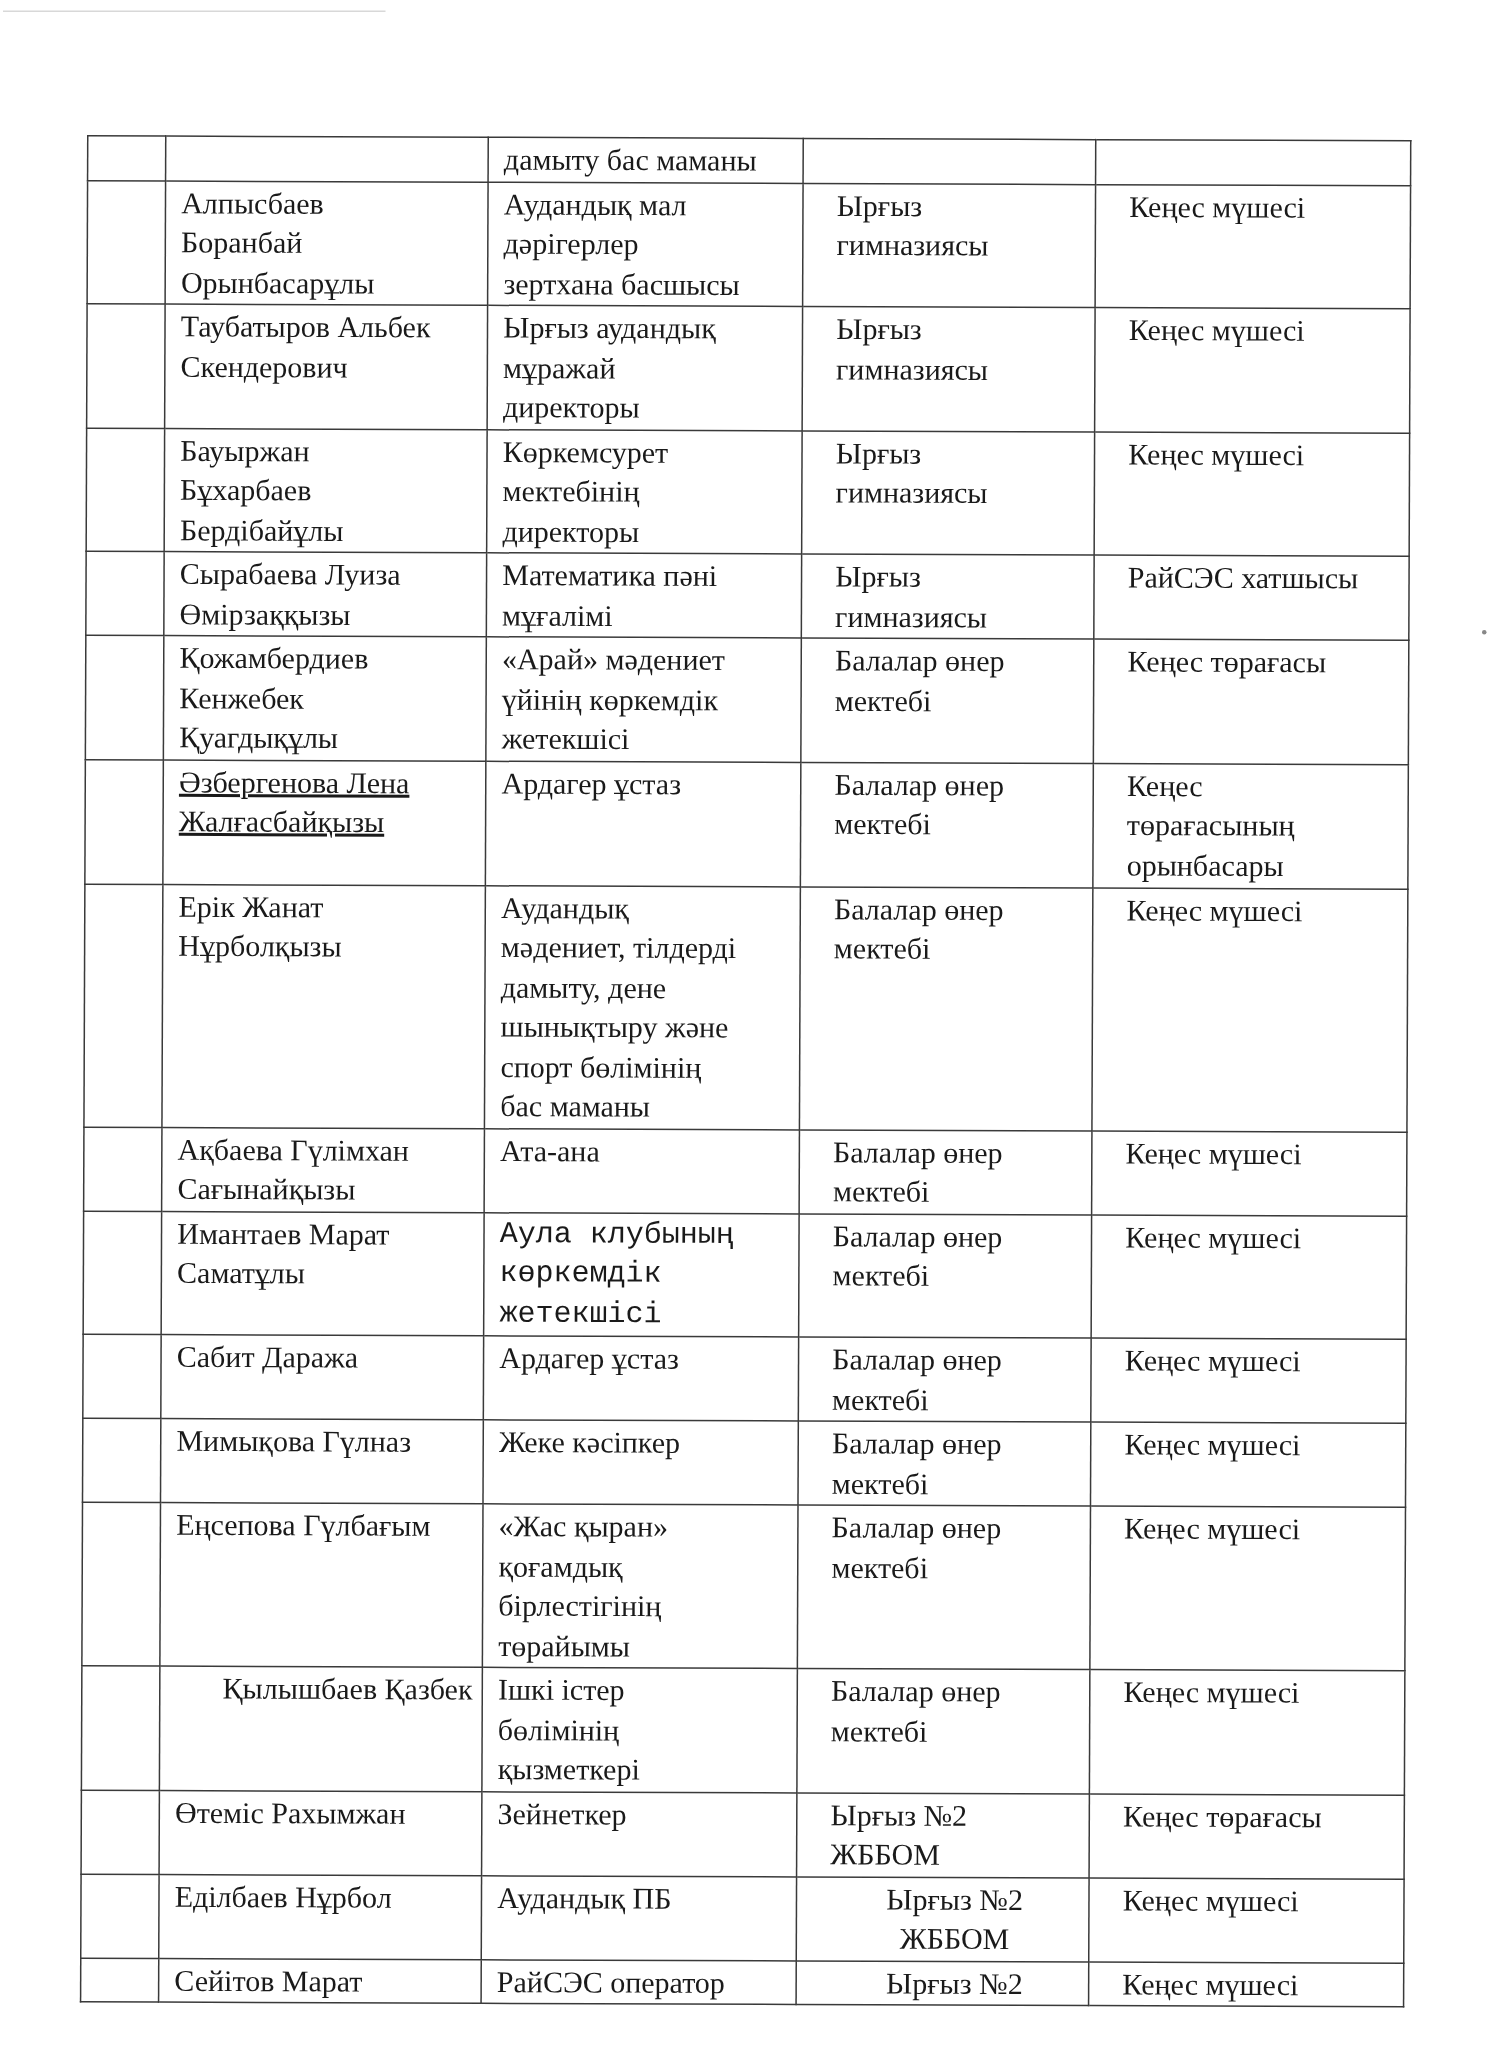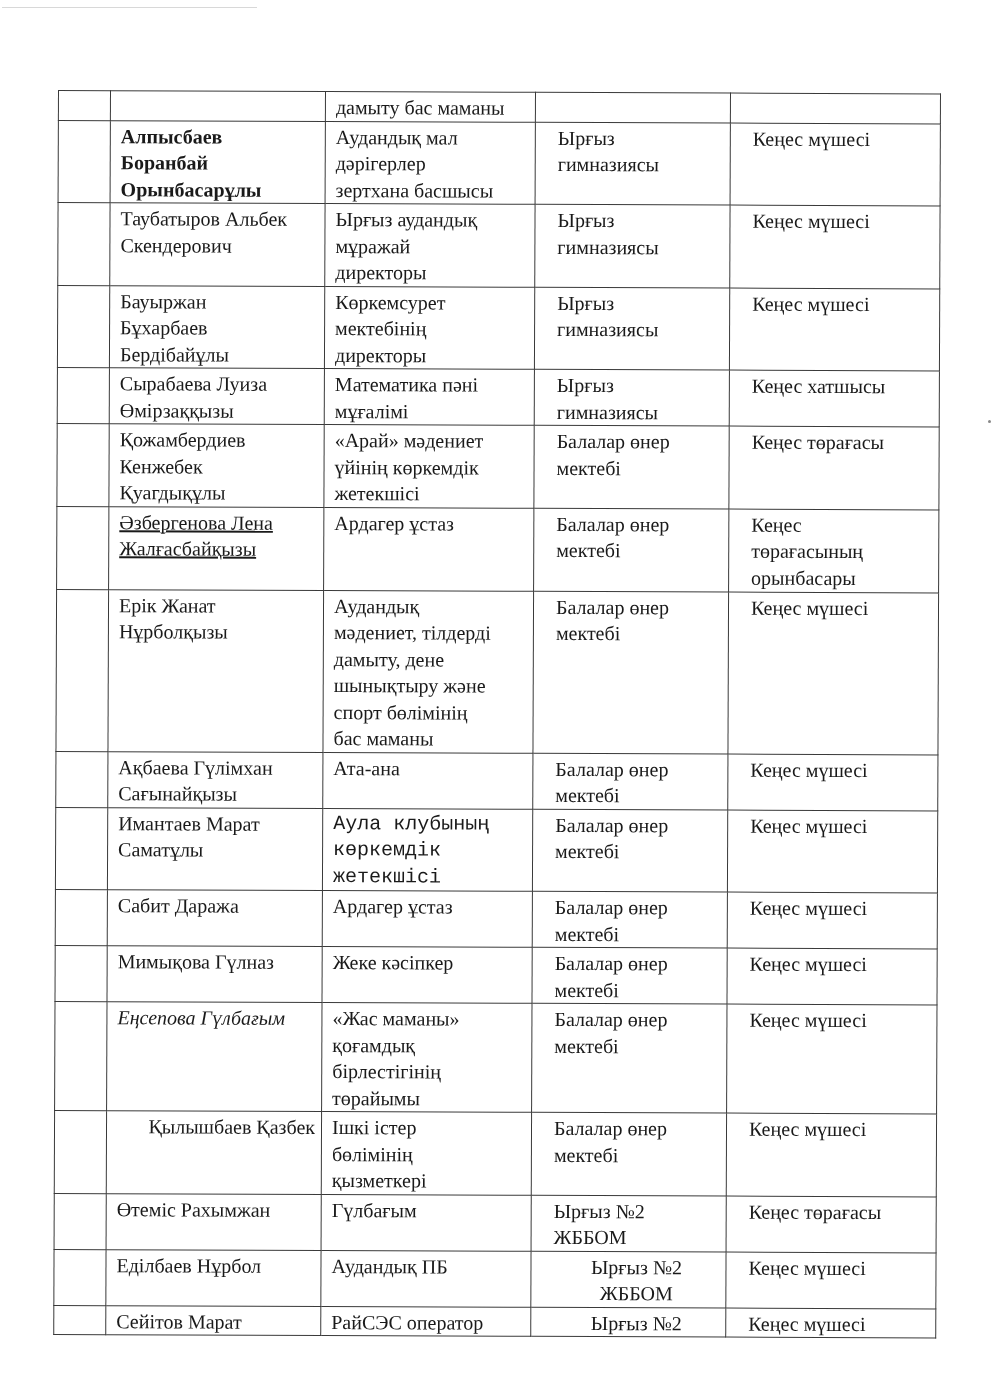--- a/index.html
+++ b/index.html
@@ -34,21 +34,21 @@
   <tbody id="tbody">
     <tr style="height:27px">
       <td></td>
       <td></td>
       <td>дамыту бас маманы</td>
       <td class="c3"></td>
       <td class="c4"></td>
     </tr>
   <tr style="height: 79px;">
         <td></td>
-        <td style="white-space: pre-line; font-weight: bold;">Алпысбаев
+        <td style="white-space: pre-line;">Алпысбаев
 Боранбай
 Орынбасарұлы</td>
         <td style="white-space: pre-line;">Аудандық мал
 дәрігерлер
 зертхана басшысы</td>
         <td class="c3" style="white-space: pre-line;">Ырғыз
 гимназиясы</td>
         <td class="c4" style="white-space: pre-line;">Кеңес мүшесі</td>
       </tr>
       <tr style="height: 79px;">
@@ -75,21 +75,21 @@
         <td class="c4" style="white-space: pre-line;">Кеңес мүшесі</td>
       </tr>
       <tr style="height: 53px;">
         <td></td>
         <td style="white-space: pre-line; margin-top: 33px;">Сырабаева Луиза
 Өмірзаққызы</td>
         <td style="white-space: pre-line;">Математика пәні
 мұғалімі</td>
         <td class="c3" style="white-space: pre-line;">Ырғыз
 гимназиясы</td>
-        <td class="c4" style="white-space: pre-line;">Кеңес хатшысы</td>
+        <td class="c4" style="white-space: pre-line;">РайСЭС хатшысы</td>
       </tr>
       <tr style="height: 79px;">
         <td></td>
         <td style="white-space: pre-line;">Қожамбердиев
 Кенжебек
 Қуагдықұлы</td>
         <td style="white-space: pre-line;">«Арай»  мәдениет
 үйінің көркемдік
 жетекшісі</td>
         <td class="c3" style="white-space: pre-line;">Балалар өнер
@@ -152,43 +152,43 @@
       <tr style="height: 53px;">
         <td></td>
         <td style="white-space: pre-line;">Мимықова Гүлназ</td>
         <td style="white-space: pre-line;">Жеке кәсіпкер</td>
         <td class="c3" style="white-space: pre-line;">Балалар өнер
 мектебі</td>
         <td class="c4" style="white-space: pre-line;">Кеңес мүшесі</td>
       </tr>
       <tr style="height: 106px;">
         <td></td>
-        <td style="white-space: pre-line; font-style: italic;">Еңсепова Гүлбағым</td>
-        <td style="white-space: pre-line;">«Жас маманы»
+        <td style="white-space: pre-line;">Еңсепова Гүлбағым</td>
+        <td style="white-space: pre-line;">«Жас қыран»
 қоғамдық
 бірлестігінің
 төрайымы</td>
         <td class="c3" style="white-space: pre-line;">Балалар өнер
 мектебі</td>
         <td class="c4" style="white-space: pre-line;">Кеңес мүшесі</td>
       </tr>
       <tr style="height: 79px;">
         <td></td>
         <td style="white-space: pre-line; text-align: right;">Қылышбаев Қазбек</td>
         <td style="white-space: pre-line;">Ішкі істер
 бөлімінің
 қызметкері</td>
         <td class="c3" style="white-space: pre-line;">Балалар өнер
 мектебі</td>
         <td class="c4" style="white-space: pre-line;">Кеңес мүшесі</td>
       </tr>
       <tr style="height: 53px;">
         <td></td>
         <td style="white-space: pre-line;">Өтеміс Рахымжан</td>
-        <td style="white-space: pre-line;">Гүлбағым</td>
+        <td style="white-space: pre-line;">Зейнеткер</td>
         <td class="c3" style="white-space: pre-line;">Ырғыз №2
 ЖББОМ</td>
         <td class="c4" style="white-space: pre-line;">Кеңес төрағасы</td>
       </tr>
       <tr style="height: 53px;">
         <td></td>
         <td style="white-space: pre-line;">Еділбаев Нұрбол</td>
         <td style="white-space: pre-line;">Аудандық ПБ</td>
         <td class="c3 center" style="white-space: pre-line;">Ырғыз №2
 ЖББОМ</td>

